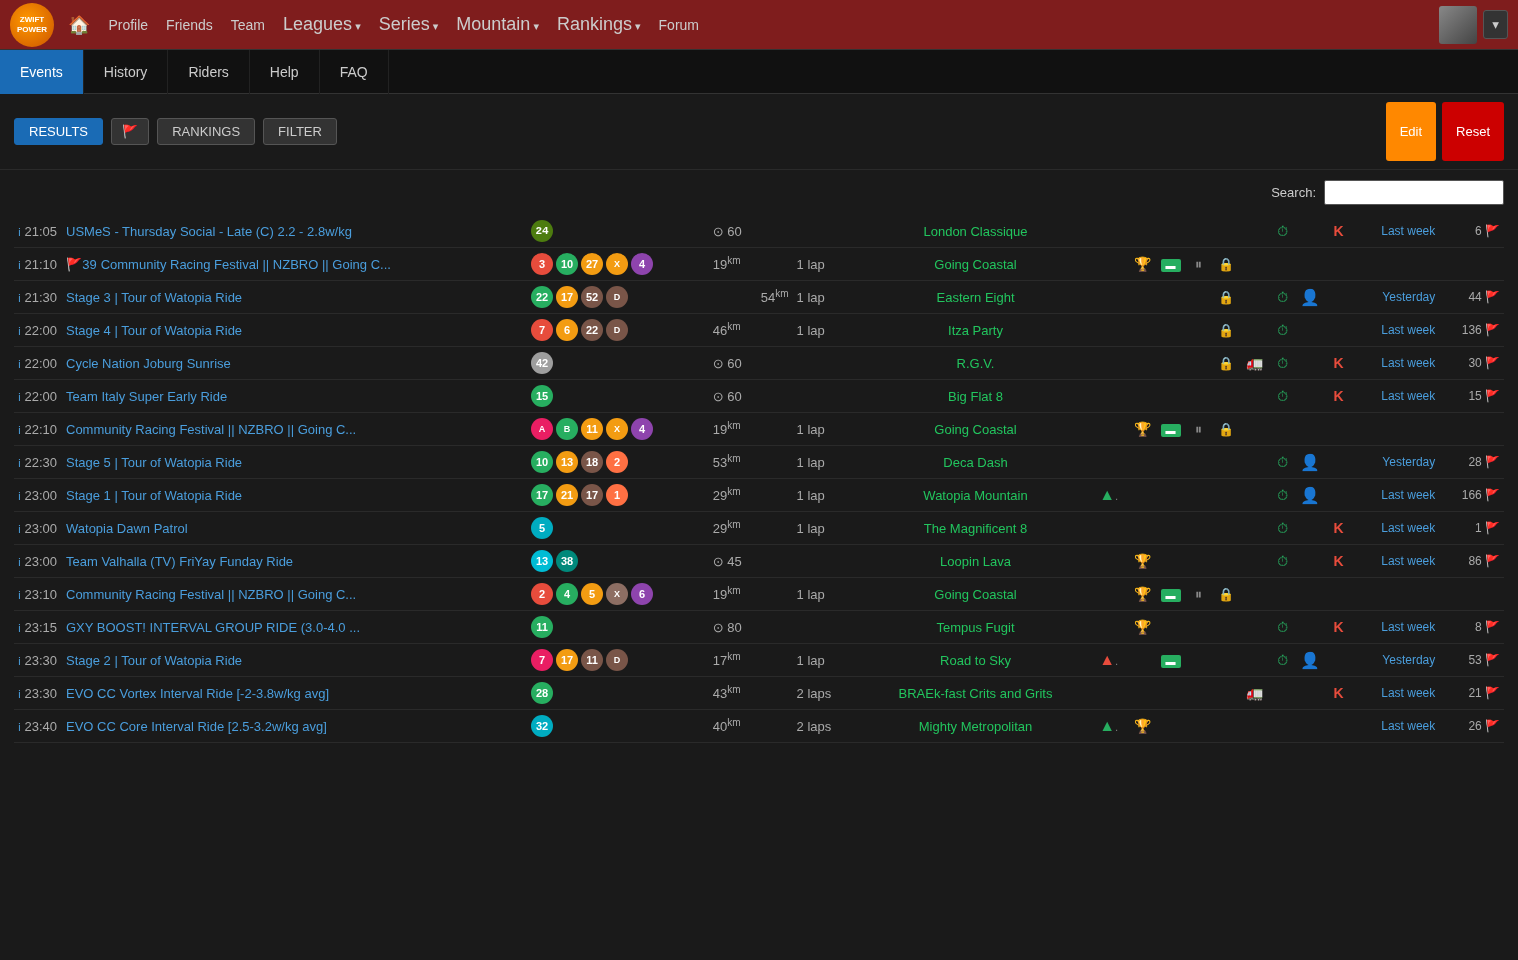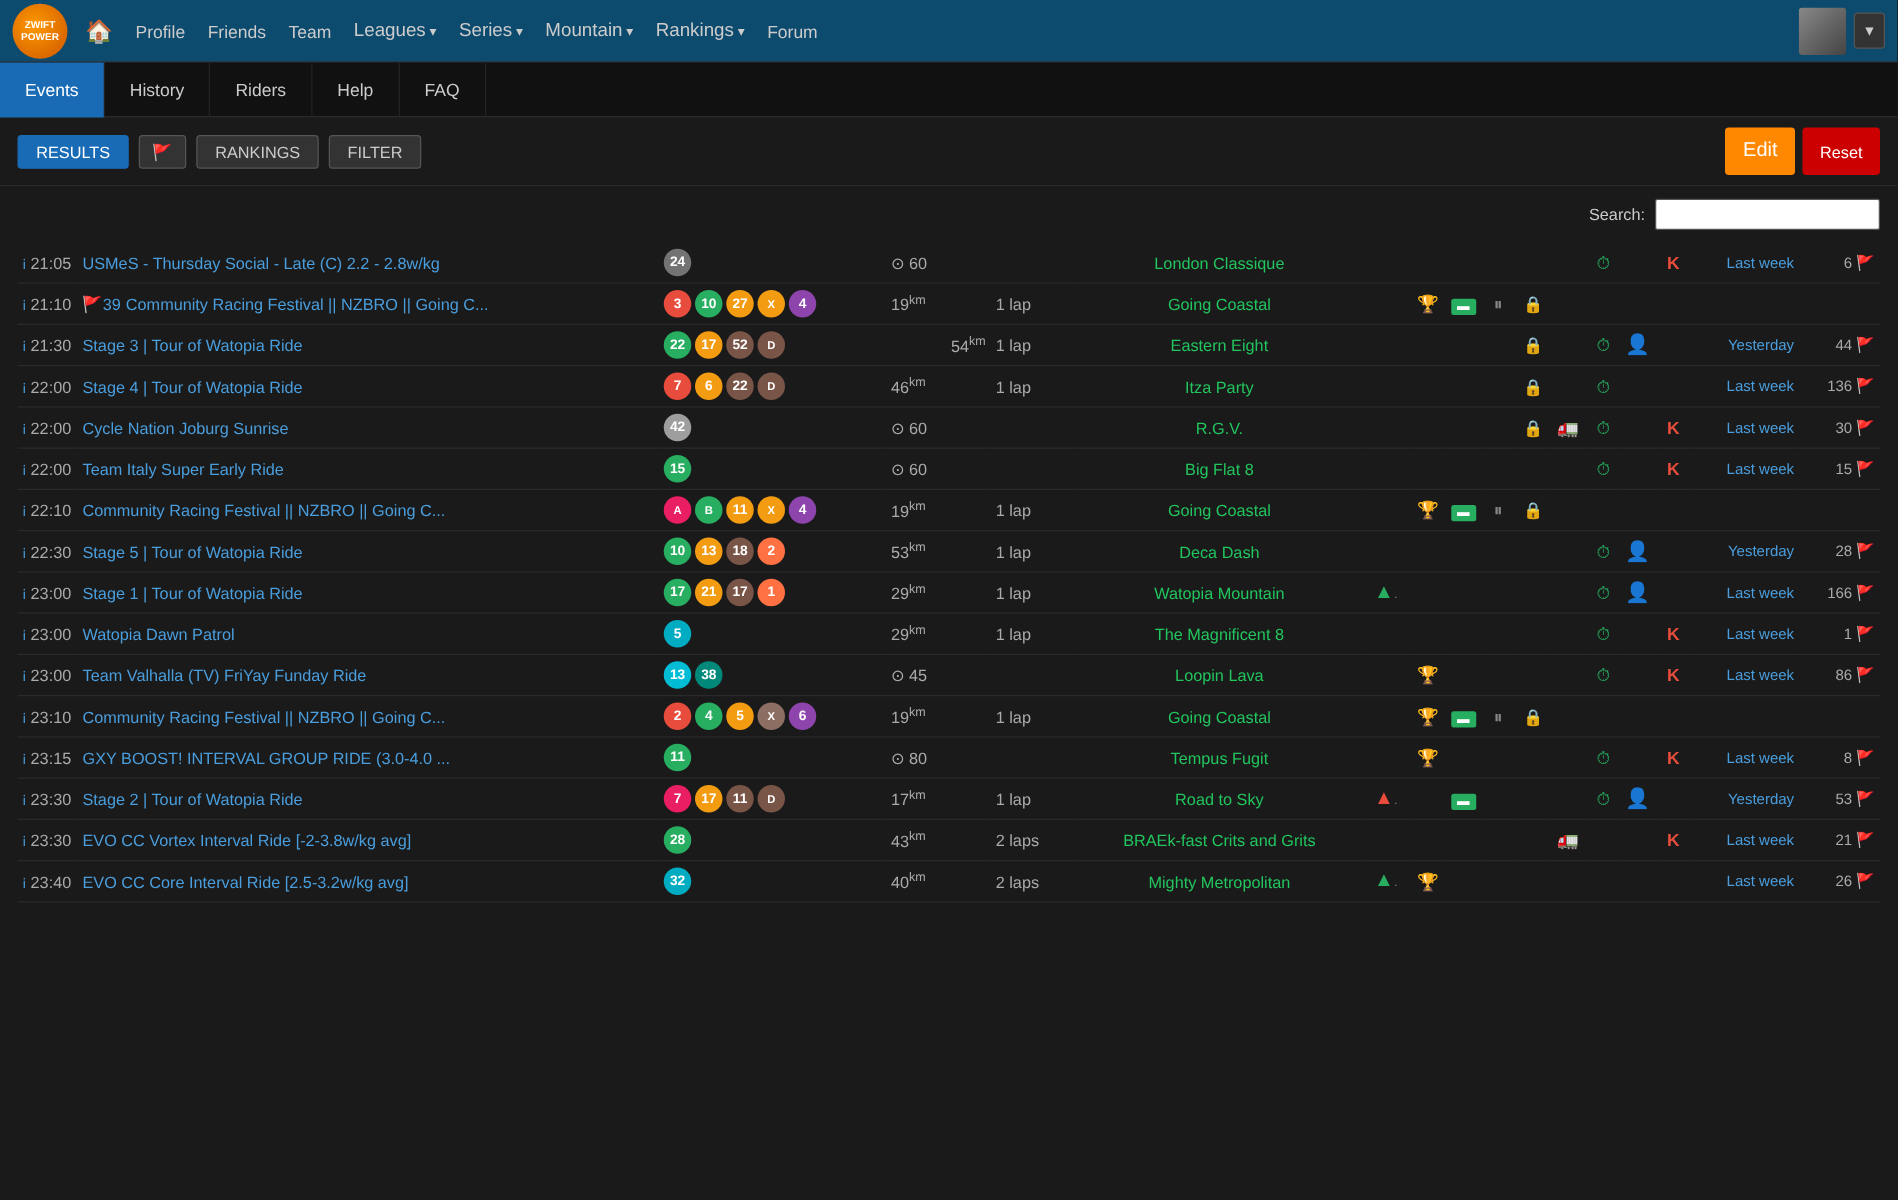--- a/index.html
+++ b/index.html
@@ -1,20 +1,20 @@
 <!DOCTYPE html>
 <html><head>
   <meta charset="utf-8">
   <style>
     * { box-sizing: border-box; margin: 0; padding: 0; }
     body { background: #1a1a1a; color: #ccc; font-family: Arial, sans-serif; font-size: 13px; min-width: 1518px; }
 
     
     .top-nav {
-      background: #0c4a6e;
+      background: #7f1d1d;
       display: flex;
       align-items: center;
       height: 50px;
       padding: 0 10px;
       border-bottom: 1px solid #333;
     }
     .logo {
       width: 44px; height: 44px; border-radius: 50%;
       background: radial-gradient(circle at 40% 40%, #f90, #c50);
       display: flex; align-items: center; justify-content: center;
@@ -22,21 +22,21 @@
       flex-shrink: 0;
     }
     .home-btn {
       color: #f80; font-size: 18px; margin-right: 18px; cursor: pointer; text-decoration: none;
     }
     .nav-link {
       color: #ccc; text-decoration: none; margin-right: 18px; font-size: 14px; cursor: pointer;
       white-space: nowrap;
     }
     .nav-dropdown {
-      color: #ccc; font-size: 15px; cursor: pointer; margin-right: 18px; white-space: nowrap;
+      color: #ccc; font-size: 18px; cursor: pointer; margin-right: 18px; white-space: nowrap;
     }
     .nav-dropdown::after { content: ' ▾'; font-size: 11px; }
     .top-nav-right { margin-left: auto; display: flex; align-items: center; gap: 6px; }
     .avatar-box {
       width: 38px; height: 38px; background: #555; border-radius: 3px;
       overflow: hidden; display: flex; align-items: center; justify-content: center;
     }
     .avatar-img { width: 38px; height: 38px; background: linear-gradient(135deg, #888 0%, #444 100%); }
     .dropdown-btn {
       background: #333; border: 1px solid #555; color: #ccc; padding: 6px 8px; cursor: pointer; border-radius: 3px;
@@ -83,22 +83,22 @@
     }
     .btn-rankings {
       background: #333; border: 1px solid #555; color: #ccc; padding: 5px 14px;
       font-size: 13px; cursor: pointer; border-radius: 3px;
     }
     .btn-filter {
       background: #333; border: 1px solid #555; color: #ccc; padding: 5px 14px;
       font-size: 13px; cursor: pointer; border-radius: 3px;
     }
     .btn-edit {
-      background: #f80; border: none; color: white; padding: 10px 14px;
-      font-size: 16px; cursor: pointer; border-radius: 3px;
+      background: #f80; border: none; color: white; padding: 22px 14px;
+      font-size: 13px; cursor: pointer; border-radius: 3px;
     }
     .btn-reset {
       background: #c00; border: none; color: white; padding: 5px 14px;
       font-size: 13px; cursor: pointer; border-radius: 3px;
     }
 
     
     .search-bar {
       padding: 10px 14px;
       display: flex;
@@ -205,21 +205,21 @@
     <tbody id="events-tbody">
     <tr>
           <td class="time-col">
     <span style="color:#4a9edd;font-size:11px;">ℹ</span> 21:05
   </td>
           <td style="min-width:260px;">
     <span class="event-name">USMeS - Thursday Social - Late (C) 2.2 - 2.8w/kg</span>
   </td>
           <td style="min-width:110px;">
             <div class="badges-col">
-              <div class="cat-badge" style="background:#737373;">24</div>
+              <div class="cat-badge" style="background:#4d7c0f;font-family:Liberation Mono, monospace;">24</div>
             </div>
           </td>
           <td class="dist-col" style="min-width:60px;">⊙ 60</td>
           <td class="laps-col" style="min-width:50px;"></td>
           <td class="route-col" style="min-width:160px;">London Classique</td>
           <td style="width:40px;text-align:center;"></td>
           <td class="icon-col"></td>
           <td class="icon-col"></td>
           <td class="icon-col"></td>
           <td class="icon-col"></td>

